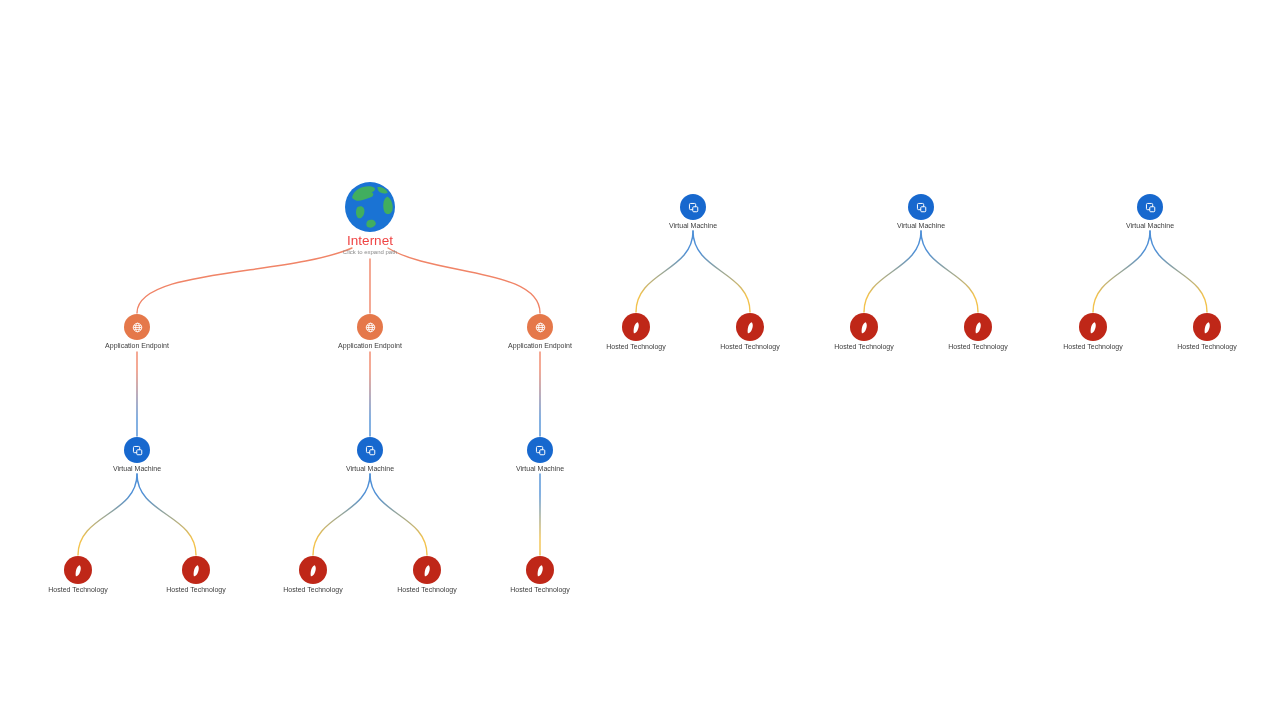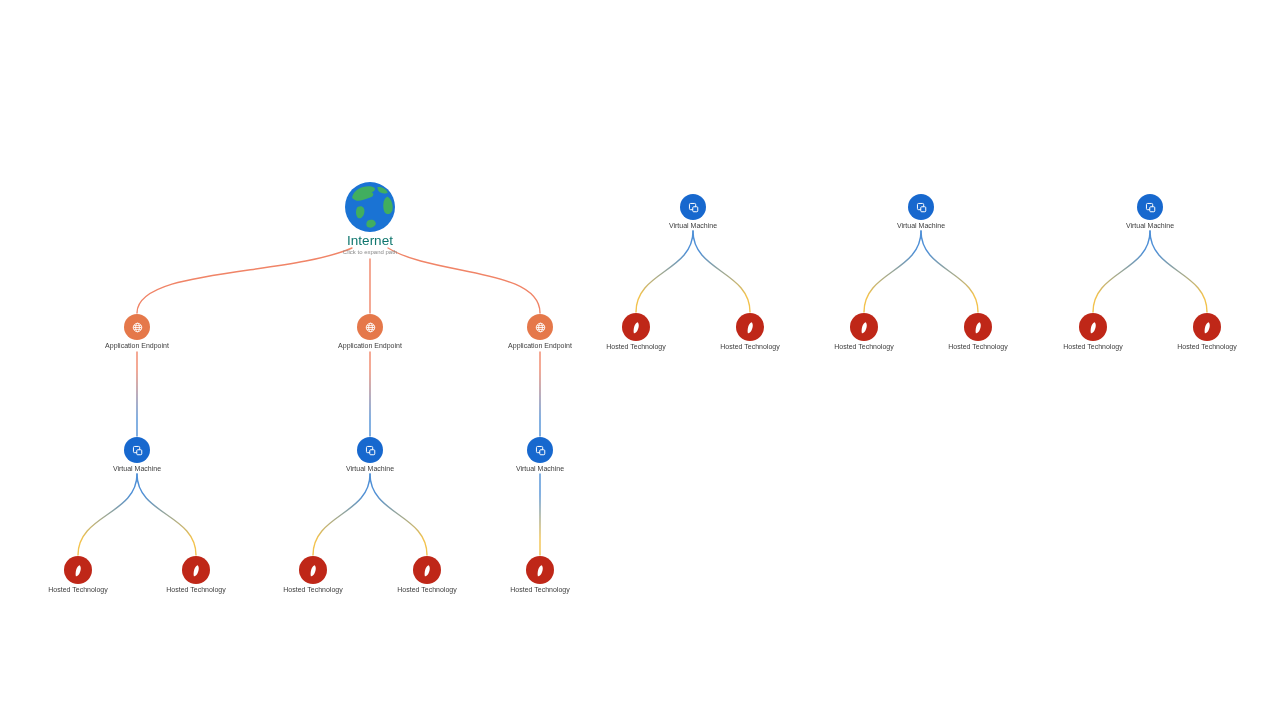--- a/index.html
+++ b/index.html
@@ -8,21 +8,21 @@
   #edges{position:absolute;left:0;top:0;}
   #nodes-layer{position:absolute;left:0;top:0;width:100%;height:100%;}
   .node{position:absolute;cursor:pointer;}
   .circle{width:100%;height:100%;border-radius:50%;display:flex;align-items:center;justify-content:center;}
   .circle svg{display:block;}
   .node-label{
     position:absolute;top:100%;left:50%;transform:translateX(-50%);
     margin-top:2px;font-size:7px;line-height:8px;color:#3c3c3c;
     white-space:nowrap;text-align:center;
   }
-  .internet-label{font-size:13.5px;line-height:14px;color:#0f766e;margin-top:2px;}
+  .internet-label{font-size:13.5px;line-height:14px;color:#ef4444;margin-top:2px;}
   .node-sublabel{
     position:absolute;top:100%;left:50%;transform:translateX(-50%);
     margin-top:17px;font-size:6px;line-height:7px;color:#8a8a8a;white-space:nowrap;
   }
 </style>
 </head>
 <body>
 
 <div class="canvas">
   <svg id="edges" width="1280" height="720">

